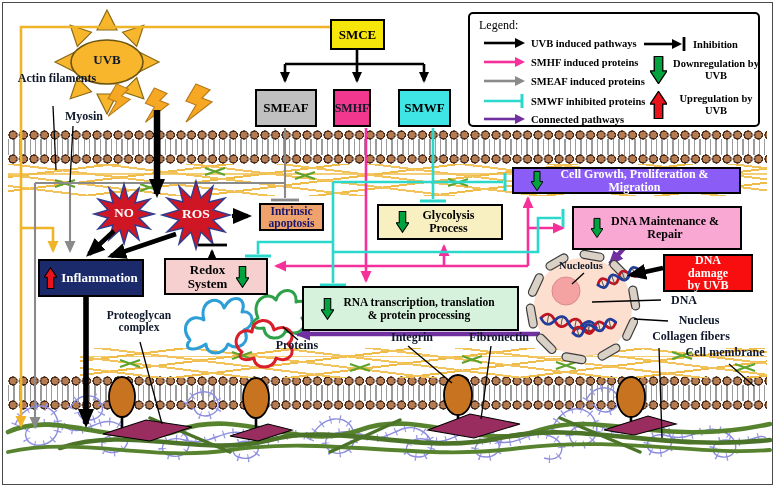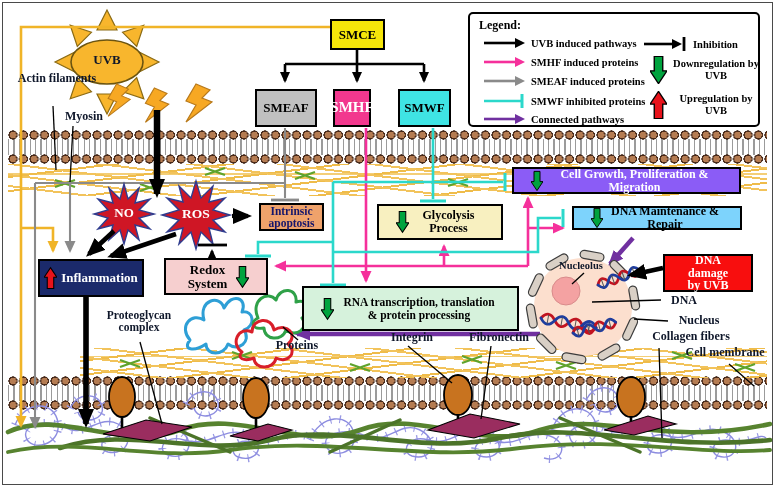--- a/index.html
+++ b/index.html
@@ -28,21 +28,21 @@
         line-height:1.05;box-sizing:border-box;padding:1px 17px;}
   .blk{flex:0 0 auto;}
   .blk polygon{stroke:#000;stroke-width:1.6;}
   .dn{fill:#00A33E}.up{fill:#E8131B}
   
   .lab{position:absolute;z-index:6;font-weight:bold;color:#0f172a;text-align:center;line-height:1.04;}
   .white{color:#fff}
   
   #legend{position:absolute;left:468px;top:12px;width:292px;height:115px;z-index:6;
           background:#fff;border:2px solid #000;border-radius:5px;box-sizing:border-box;}
-  .ltitle{position:absolute;left:9px;top:4px;font-weight:bold;font-size:12px;}
+  .ltitle{position:absolute;left:9px;top:4px;font-weight:normal;font-size:12px;}
   .lrow{position:absolute;display:flex;align-items:center;gap:5px;font-weight:bold;font-size:10.5px;}
   .lrow svg{flex:0 0 auto}
   .lrow span{white-space:nowrap}
   .lwrap span{white-space:normal;text-align:center;line-height:1.1;width:88px;}
   
   .pg-ticks use{stroke:#9a9ae4;stroke-width:8;stroke-dasharray:1.2 8.5;fill:none}
   .pg-line use{stroke:#8D8DE0;stroke-width:1.4;fill:none}
   .gx use{stroke:#5FA32C;stroke-width:2.2;fill:none}
 </style>
 </head>
@@ -280,21 +280,21 @@
       <path d="M668,321 L634,319"></path>
     </g>
   </svg>
 
   <div class="pbox" style="left:330px;top:19px;width:55px;height:31px;background:#F6E60A;font-size:13px">
       <span>SMCE</span>
     </div>
   <div class="pbox" style="left:255px;top:89px;width:62px;height:38px;background:#C0C0C0;font-size:13px">
       <span>SMEAF</span>
     </div>
-  <div class="pbox" style="left:333px;top:89px;width:34px;height:38px;background:#F2388E;color:#ffffff;font-size:15px">
+  <div class="pbox" style="left:333px;top:89px;width:34px;height:38px;background:#F2388E;color:#0f172a;font-size:12px">
       <span>SMHF</span>
     </div>
   <div class="pbox" style="left:398px;top:89px;width:53px;height:38px;background:#3FE4E4;font-size:13px">
       <span>SMWF</span>
     </div>
 
   <div class="pbox" style="left:38px;top:259px;width:106px;height:38px;background:#1B2A6B;color:#fff;font-size:13px">
     <svg class="blk" width="13" height="24" viewBox="0 0 20 32">
         <polygon class="up" points="10,0 20,15 15,15 15,32 5,32 5,15 0,15"></polygon>
       </svg>
@@ -319,21 +319,21 @@
     <span>Glycolysis Process</span>
   </div>
 
   <div class="pbox" style="left:512px;top:167px;width:229px;height:27px;background:#8b5cf6;color:#fff;font-size:12px">
     <svg class="blk" width="12" height="22" viewBox="0 0 20 32">
         <polygon class="dn" points="5,0 15,0 15,17 20,17 10,32 0,17 5,17"></polygon>
       </svg>
     <span>Cell Growth, Proliferation &amp; Migration</span>
   </div>
 
-  <div class="pbox" style="left:572px;top:206px;width:170px;height:24px;background:#7dd3fc;font-size:12px">
+  <div class="pbox" style="left:572px;top:206px;width:170px;height:44px;background:#f9a8d4;font-size:12px">
     <svg class="blk" width="12" height="24" viewBox="0 0 20 32">
         <polygon class="dn" points="5,0 15,0 15,17 20,17 10,32 0,17 5,17"></polygon>
       </svg>
     <span>DNA Maintenance &amp; Repair</span>
   </div>
 
   <div class="pbox" style="left:663px;top:254px;width:90px;height:38px;background:#F80E0E;color:#fff;font-size:12px">
     <span>DNA damage by UVB</span>
   </div>
 

